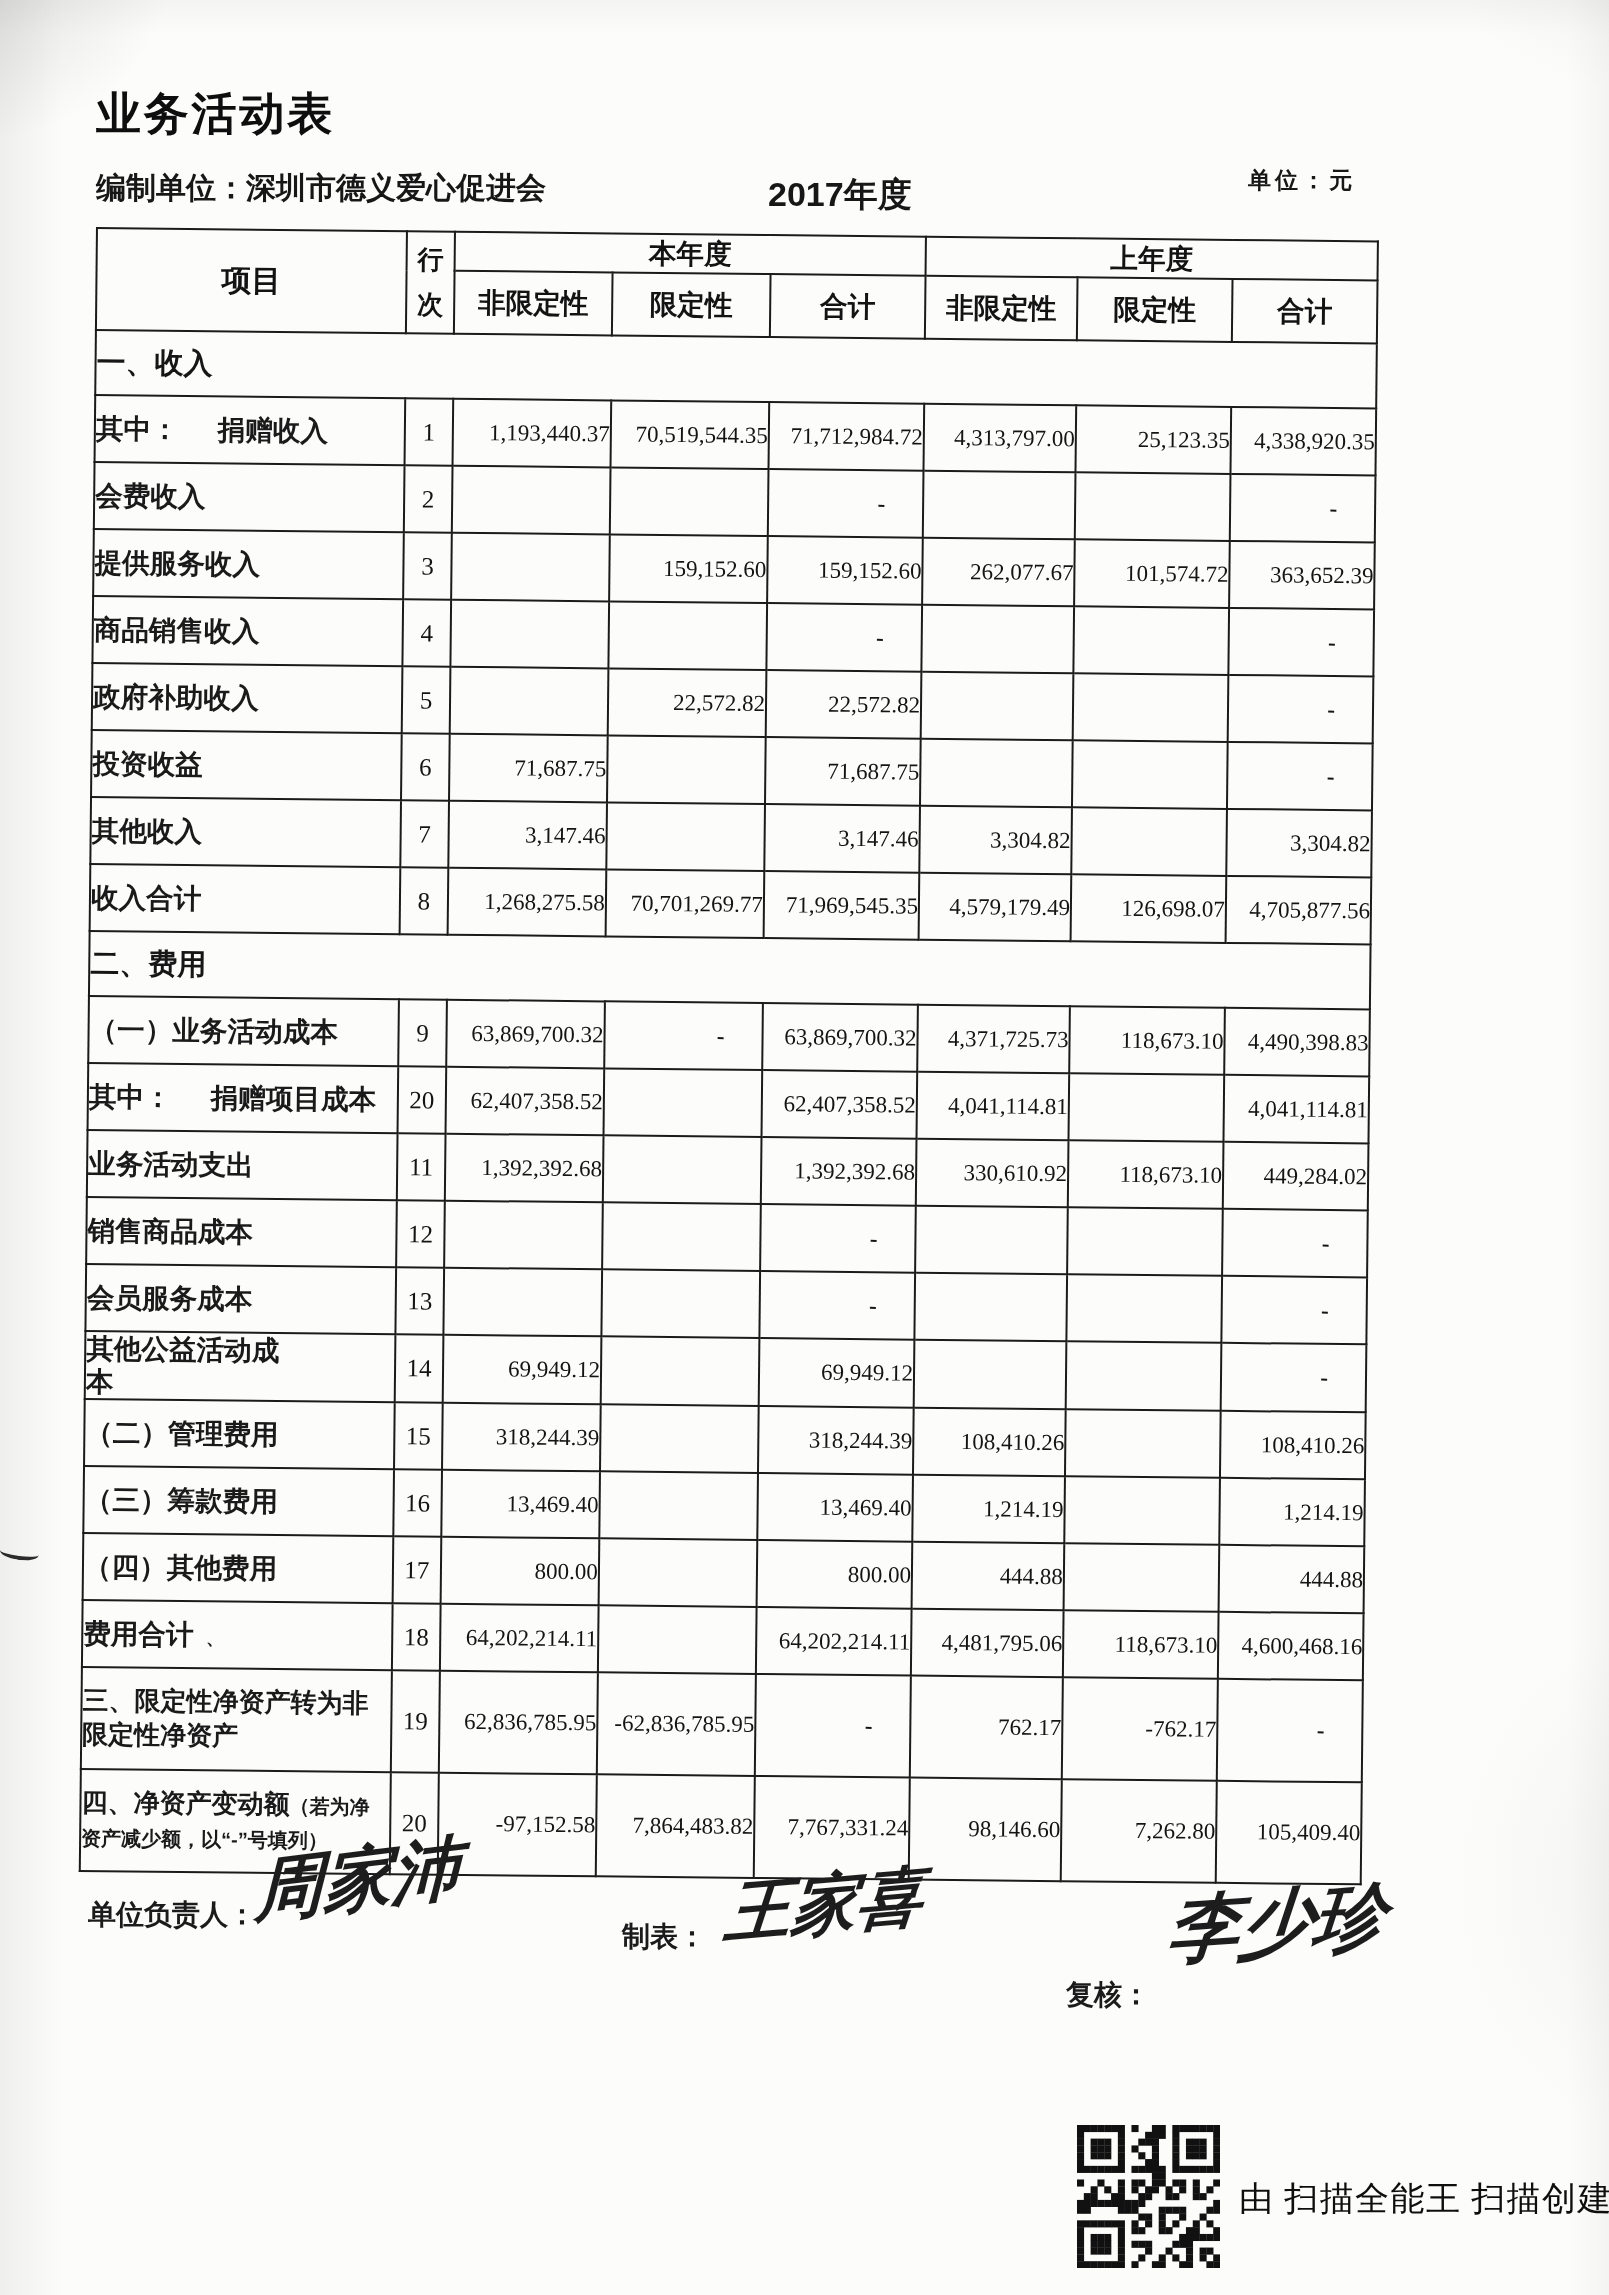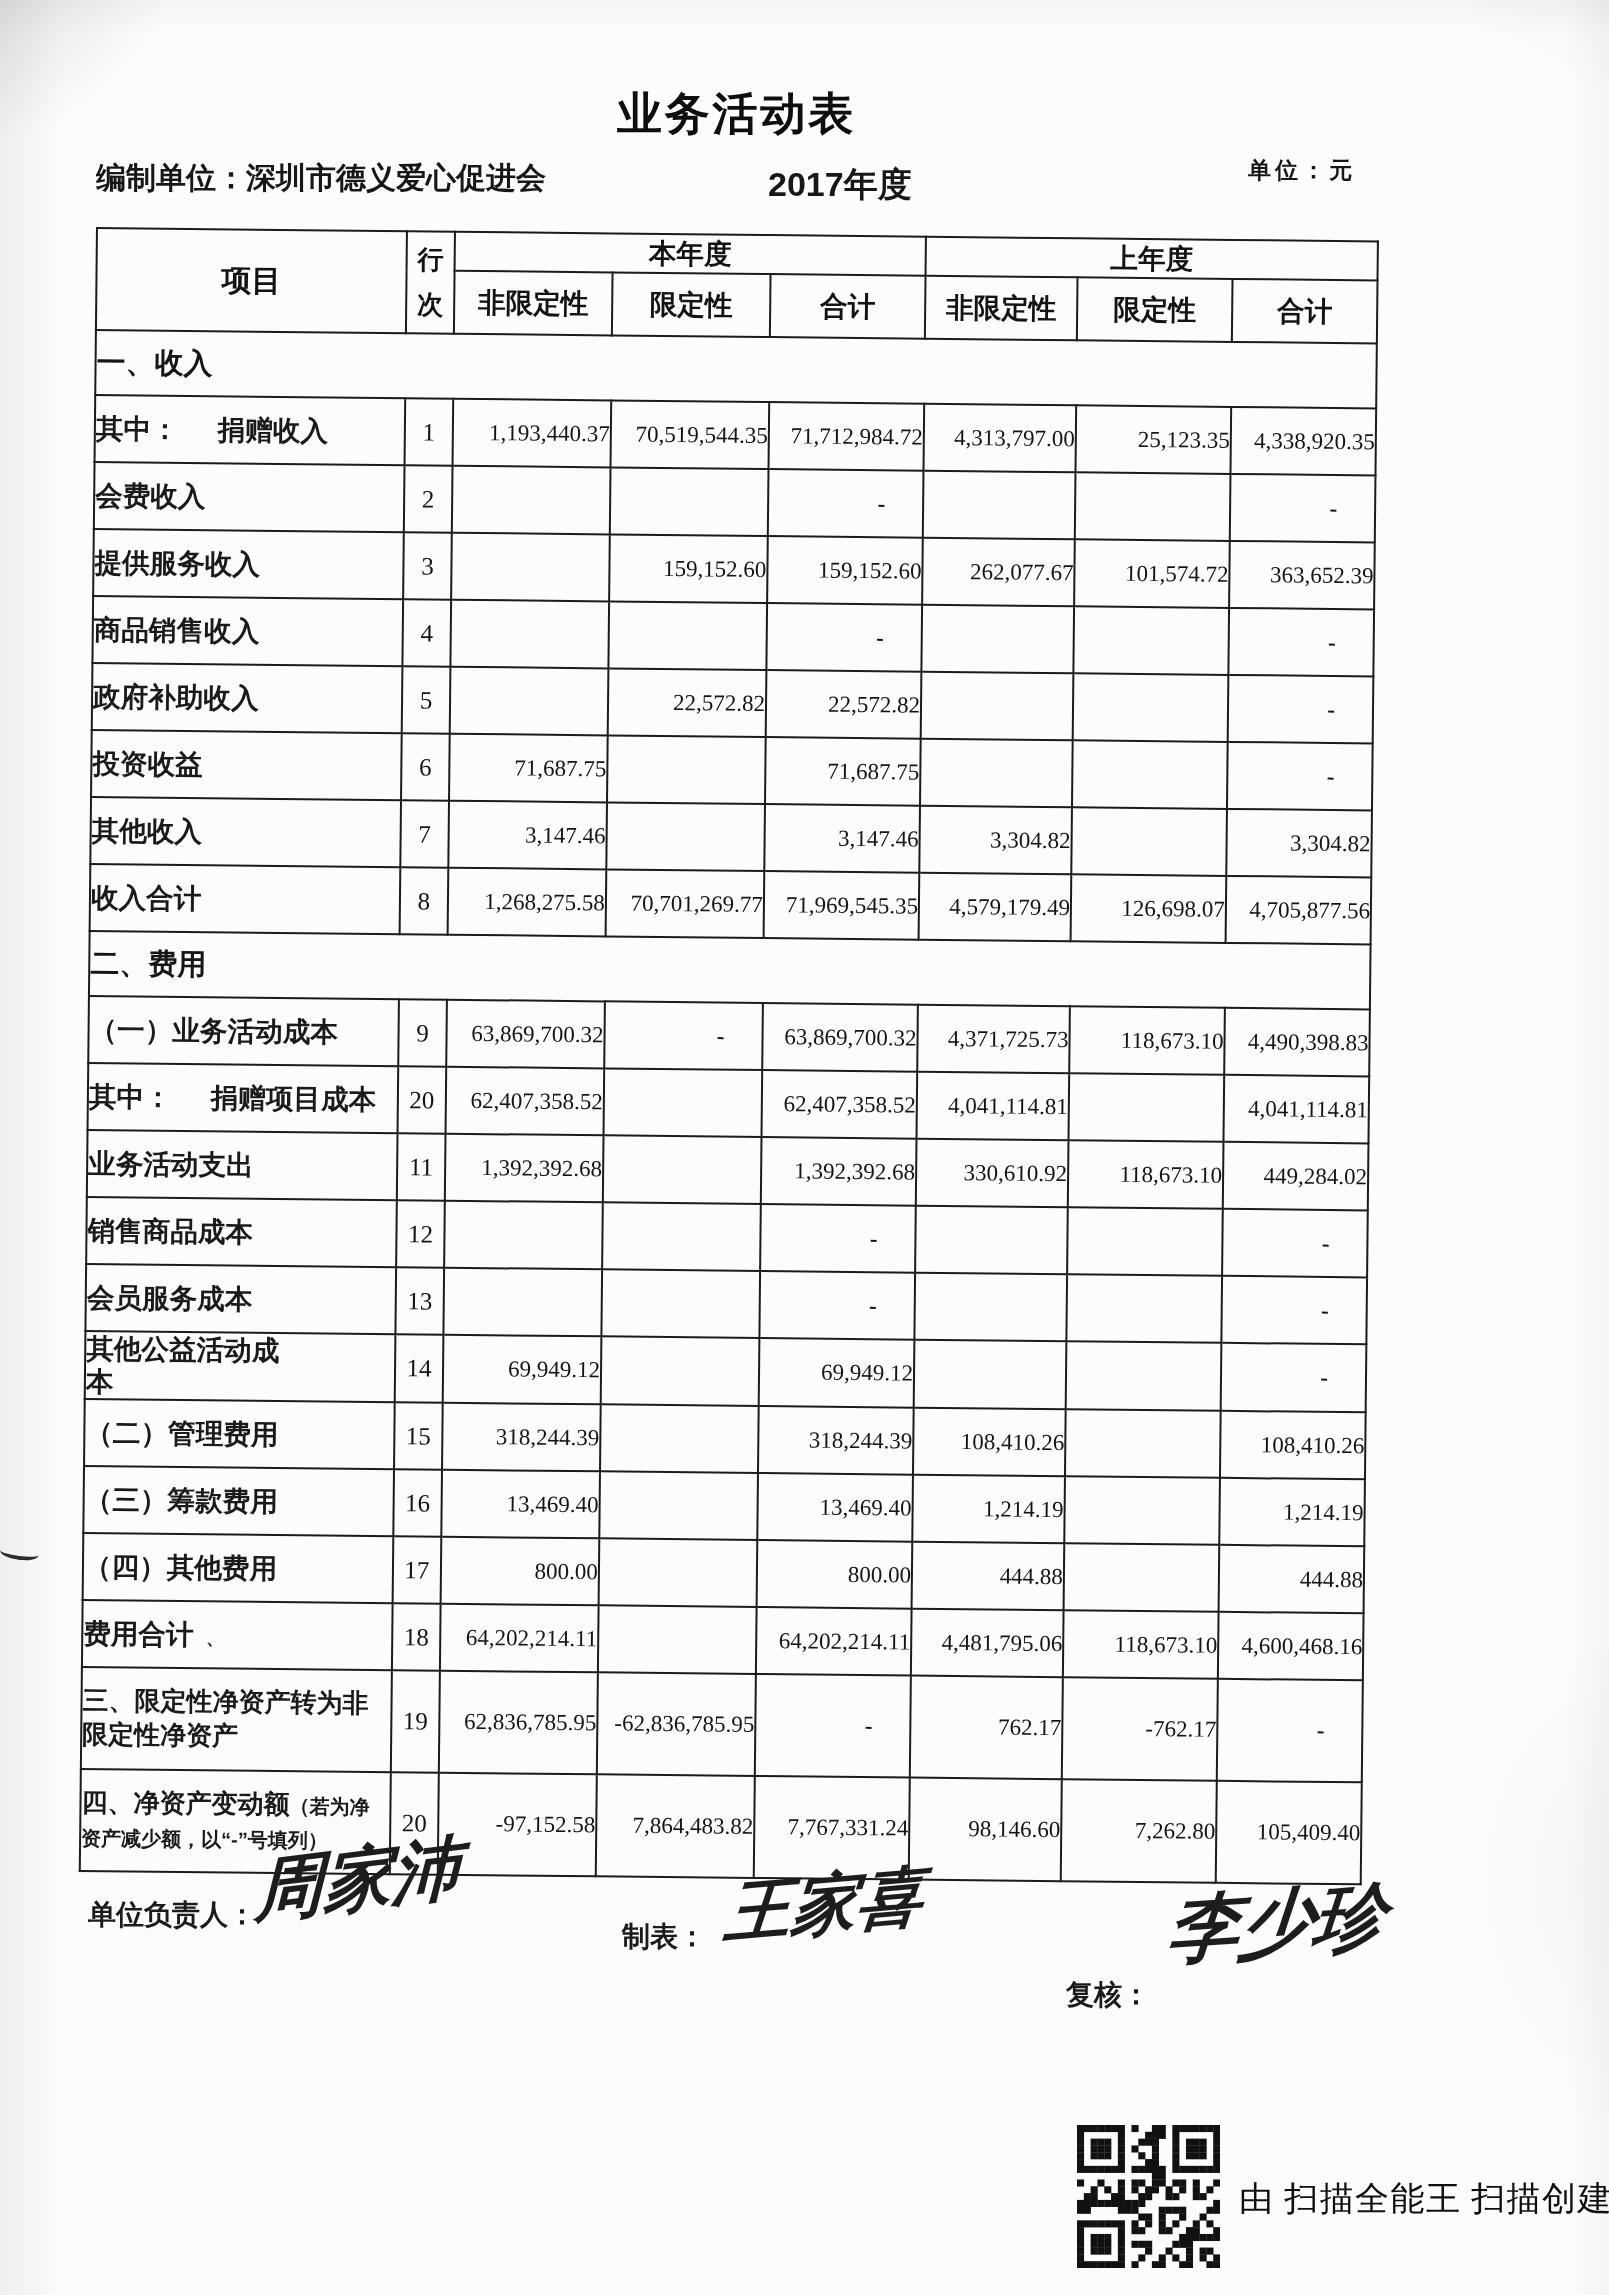--- a/index.html
+++ b/index.html
@@ -7,23 +7,23 @@
        font-family:"Liberation Sans","DejaVu Sans",sans-serif;}
   .page{position:absolute;left:0;top:0;width:1609px;height:2295px;overflow:hidden;
     background:
       radial-gradient(289px 262px at -27.6px -41px, rgba(110,110,110,.22), rgba(110,110,110,0) 70%),
       radial-gradient(344px 179px at 105% -27.6px, rgba(130,130,130,.10), rgba(130,130,130,0) 70%),
       radial-gradient(276px 344px at 103% 82%, rgba(130,130,130,.07), rgba(130,130,130,0) 75%),
       linear-gradient(90deg, rgba(120,120,120,.10), rgba(120,120,120,0) 62px),
       linear-gradient(270deg, rgba(120,120,120,.06), rgba(120,120,120,0) 41px),
       linear-gradient(180deg, rgba(120,120,120,.06), rgba(120,120,120,0) 34px),
       #fcfcfb;}
-  .doc-title{position:absolute;left:96px;top:84px;width:1281px;text-align:center;
+  .doc-title{position:absolute;left:96px;top:84px;width:1281px;
     font-size:45px;font-weight:700;letter-spacing:2.8px;color:#0e0e0e;}
-  .meta{position:absolute;left:96px;top:158px;width:1281px;height:43px;font-weight:700;color:#171717;text-decoration:underline;}
+  .meta{position:absolute;left:96px;top:168px;width:1281px;height:43px;font-weight:700;color:#171717;text-decoration:underline;}
   .meta-left{position:absolute;left:0;top:0;font-size:30px;}
   .meta-mid{position:absolute;left:672px;top:4.1px;font-size:34px;}
   .meta-right{position:absolute;right:20.7px;top:-2.8px;font-size:23px;letter-spacing:4.1px;}
 
   .sheet-table{position:absolute;left:96px;top:227px;width:1281px;border-collapse:collapse;
     table-layout:fixed;transform:rotate(.6deg);transform-origin:0 0;}
   .sheet-table th,.sheet-table td{border:2.1px solid #1b1b1b;border-top-width:2.8px;border-bottom-width:2.8px;
     padding:0;vertical-align:middle;overflow:hidden;}
   .tr-groups{height:39px;}
   .tr-subs{height:63px;}

